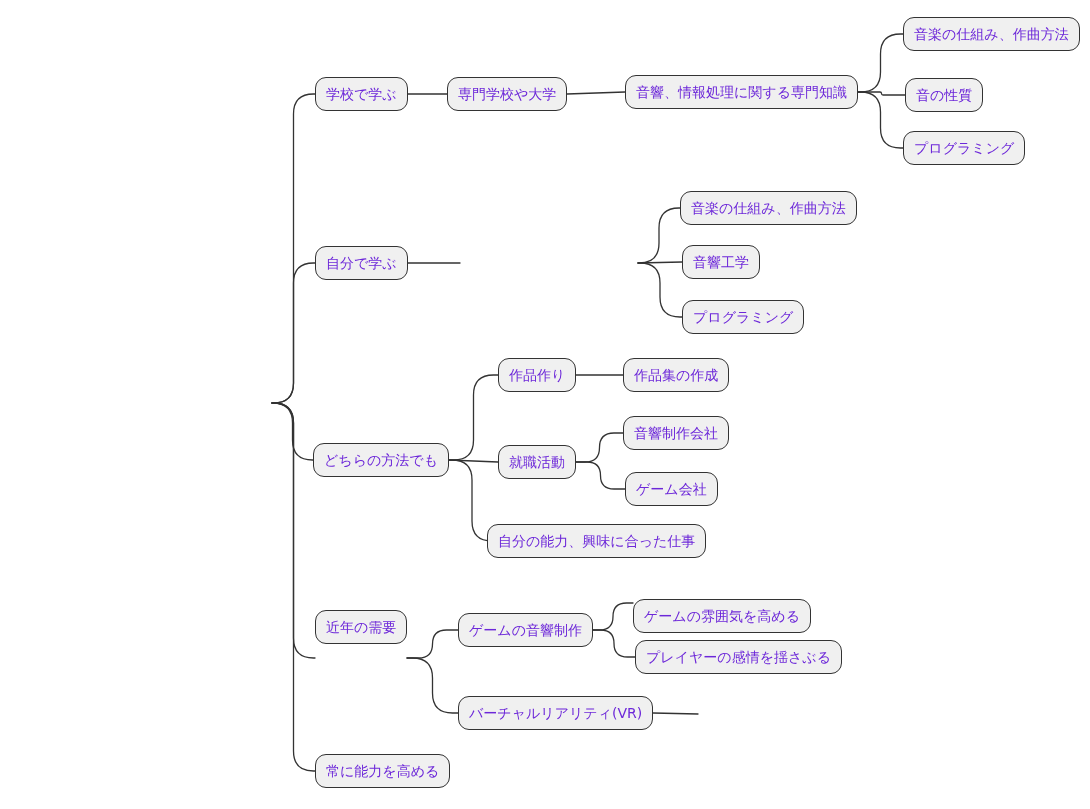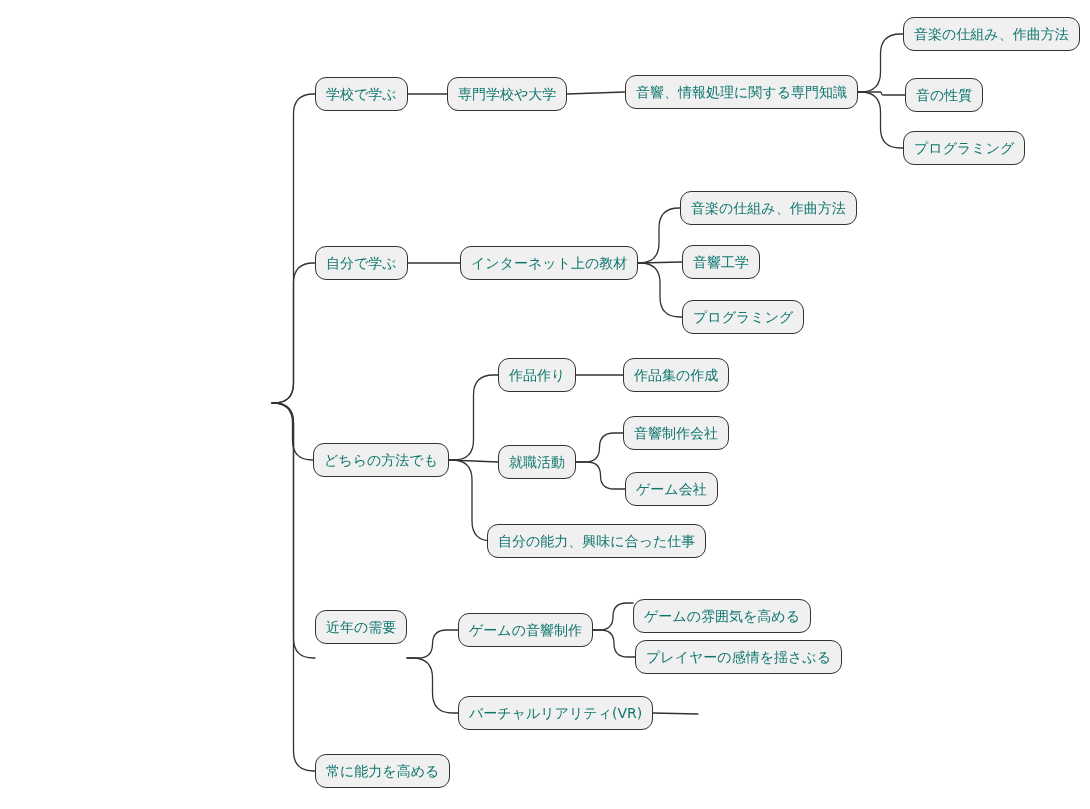--- a/index.html
+++ b/index.html
@@ -26,21 +26,21 @@
   .node {
     position: absolute;
     z-index: 1;
     box-sizing: border-box;
     background: #f0f0f0;
     border: 1.5px solid #333333;
     border-radius: 11px;
     padding: 6px 10px;
     font-size: 14px;
     line-height: 20px;
-    color: #0f766e;
+    color: #6d28d9;
     white-space: nowrap;
     text-align: left;
   }
 </style>
 </head>
 <body>
 
 <div class="canvas">
   <svg id="edges" width="1090" height="809">
       <path d="M 272 403 L 273.5 403 Q 293.5 403 293.5 383 L 293.5 114 Q 293.5 94 313.5 94 L 315 94" stroke="#333333"></path>
@@ -72,21 +72,20 @@
 
 
   <div class="node" style="left:315px; top:77px">学校で学ぶ</div>
   <div class="node" style="left:447px; top:77px">専門学校や大学</div>
   <div class="node" style="left:625px; top:75px">音響、情報処理に関する専門知識</div>
   <div class="node" style="left:903px; top:17px">音楽の仕組み、作曲方法</div>
   <div class="node" style="left:905px; top:78px">音の性質</div>
   <div class="node" style="left:903px; top:131px">プログラミング</div>
 
   <div class="node" style="left:315px; top:246px">自分で学ぶ</div>
-  <div class="node" style="left:460px; top:246px">インターネット上の教材</div>
   <div class="node" style="left:680px; top:191px">音楽の仕組み、作曲方法</div>
   <div class="node" style="left:682px; top:245px">音響工学</div>
   <div class="node" style="left:682px; top:300px">プログラミング</div>
 
   <div class="node" style="left:313px; top:443px">どちらの方法でも</div>
   <div class="node" style="left:498px; top:358px">作品作り</div>
   <div class="node" style="left:623px; top:358px">作品集の作成</div>
   <div class="node" style="left:498px; top:445px">就職活動</div>
   <div class="node" style="left:623px; top:416px">音響制作会社</div>
   <div class="node" style="left:625px; top:472px">ゲーム会社</div>

